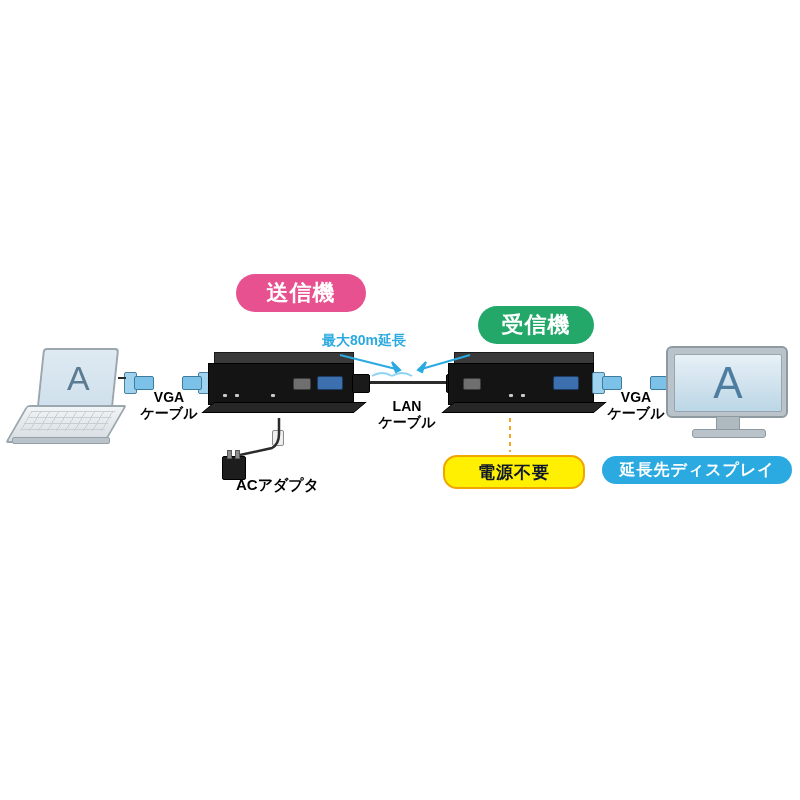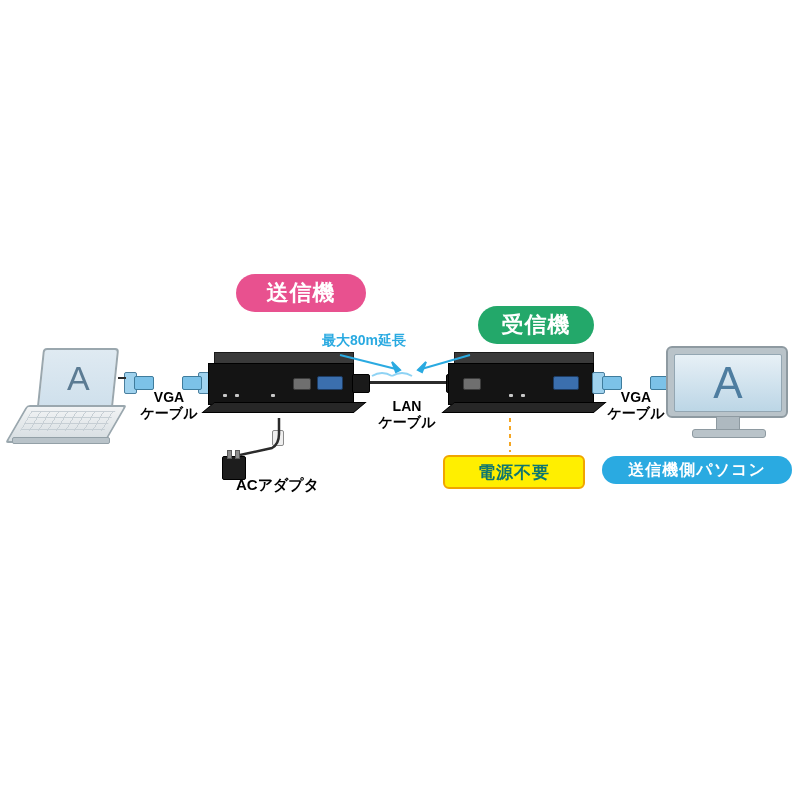--- a/index.html
+++ b/index.html
@@ -31,23 +31,23 @@
     color: #ffffff;
     font-weight: bold;
     letter-spacing: 1px;
     white-space: nowrap;
   }
   .pill-pink { background: #e8518f; }
   .pill-green { background: #23a86a; margin-top: 32px; }
   .pill-blue { background: #2aaae1; }
   .pill-yellow {
     background: #ffef00;
-    color: #0f766e;
+    color: #0f172a;
     border: 2px solid #f0a500;
-    border-radius: 6px;
+    border-radius: 14px;
   }
 
   
   .lbl {
     position: absolute;
     color: #000;
     text-align: center;
     line-height: 1.15;
     white-space: nowrap;
   }
@@ -308,21 +308,21 @@
   </div>
 
   <div class="lbl" style="left:236px; top:476px; font-size:15px; font-weight:bold;">ACアダプタ</div>
 
 
   <div class="pill pill-yellow" style="left:443px; top:455px; width:138px; height:30px; font-size:17px; font-weight:bold;">
     <span>電源不要</span>
   </div>
 
   <div class="pill pill-blue" style="left:602px; top:456px; width:190px; height:28px; font-size:16px;">
-    <span>送信機側パソコン</span>
+    <span>延長先ディスプレイ</span>
   </div>
 
   <svg class="overlay" viewBox="0 0 800 800">
 
     <g stroke="#2aaae1" stroke-width="2" fill="#2aaae1">
       <line x1="340" y1="355" x2="400" y2="370"></line>
       <line x1="470" y1="355" x2="418" y2="370"></line>
       <polygon points="400,370 392,362 396,372"></polygon>
       <polygon points="418,370 426,362 422,372"></polygon>
     </g>

